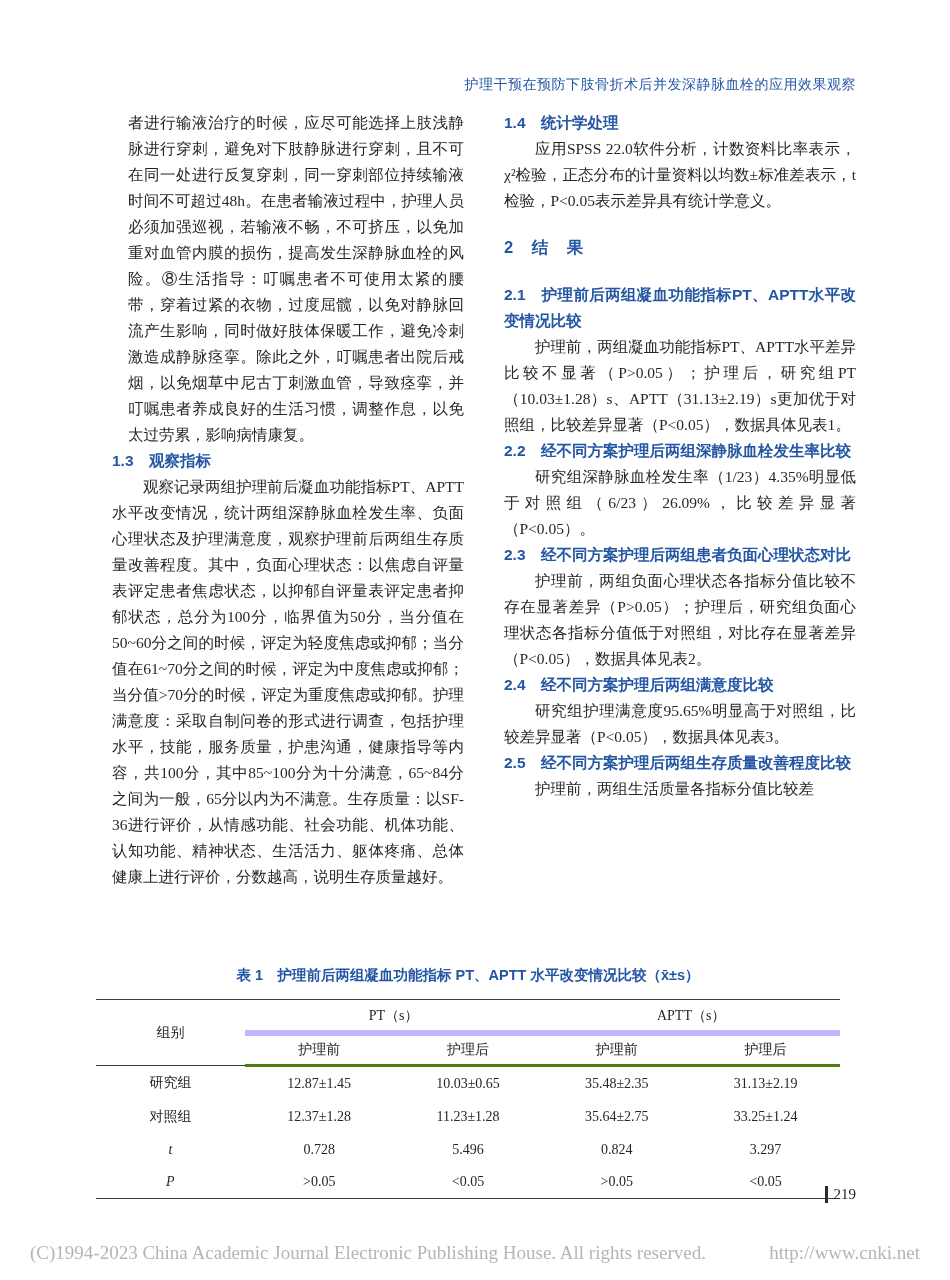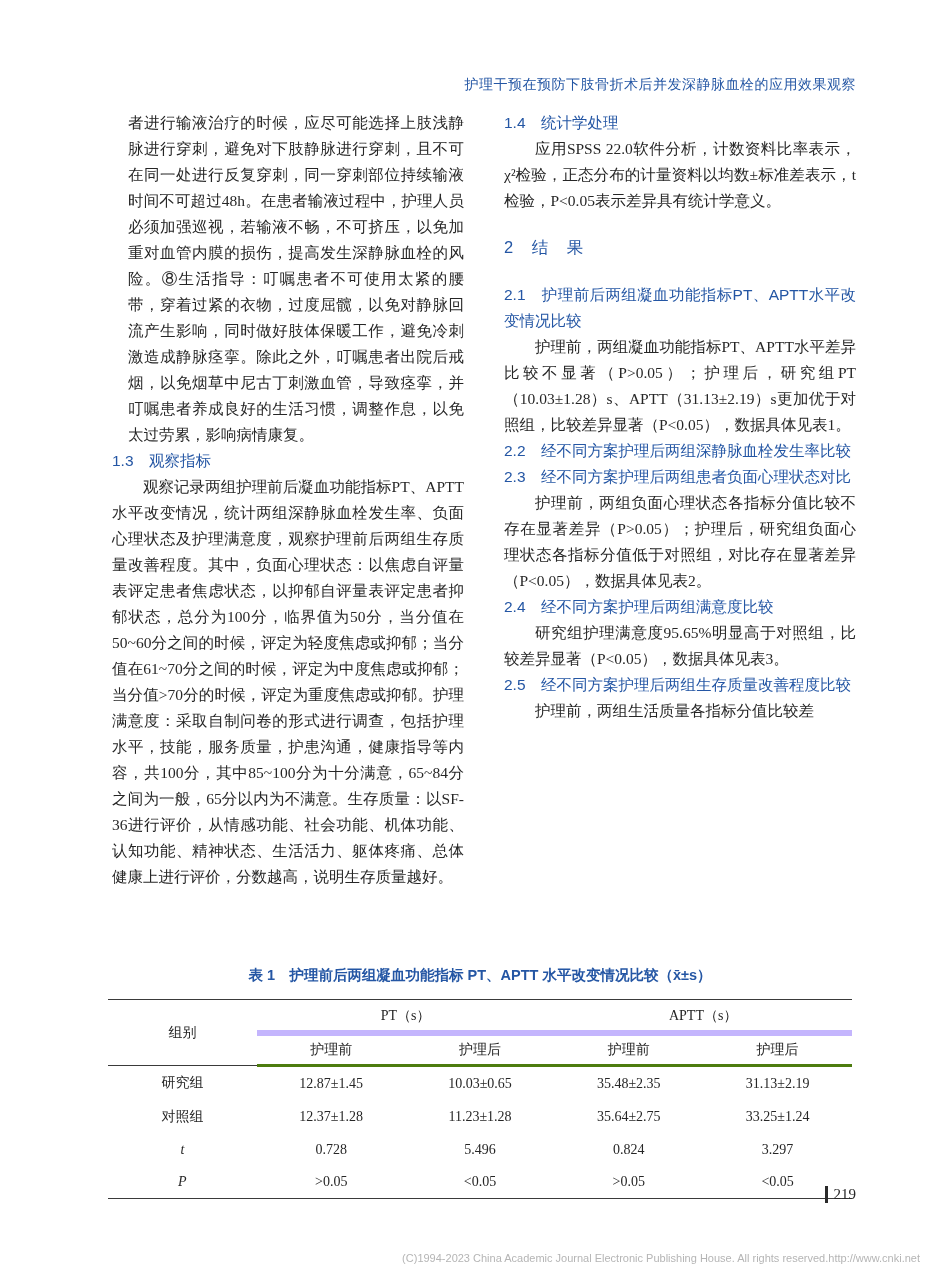--- a/index.html
+++ b/index.html
@@ -22,30 +22,30 @@
     display:flex; gap:40px;
   }
   .col { width:352px; }
   .col p {
     font-size:15.5px; line-height:26px;
     text-align:justify; text-justify:inter-character;
     text-indent:2em;
   }
   .col p.noindent { text-indent:0;margin-left:16px; }
   .sec-h {
-    font-size:15.5px; line-height:26px; font-weight:normal;
+    font-size:15.5px; line-height:26px; font-weight:bold;
     color:#2456A4;
     font-family:"Liberation Sans","DejaVu Sans",sans-serif;
     text-align:justify;
   }
   .sec-h.level1 {
     font-size:16.5px; margin:20px 0 22px 0; letter-spacing:1px;
   }
   .tablewrap {
-    position:absolute; top:966px; left:108px; width:744px;
+    position:absolute; top:966px; left:96px; width:744px;
   }
   .table-title {
     text-align:center; color:#2456A4; font-weight:bold;
     font-size:14.5px; margin-bottom:14px;
     font-family:"Liberation Sans","DejaVu Sans",sans-serif;
   }
   table {
     width:100%; border-collapse:collapse;
     font-size:14px; color:#262626;
     border-top:1.5px solid #3a3a3a;
@@ -57,23 +57,23 @@
   tr.subrow th { border-bottom:3px solid #4d7c0f; padding:5px 4px; width:20%; }
   tbody td { padding:8px 4px; }
   td.ital, .ital { font-style:italic; }
   .pageno {
     position:absolute; top:1186px; right:94px;
     font-size:15px; color:#262626;
     border-left:3px solid #2a2a2a; padding-left:6px; line-height:17px;
   }
   .footer {
     position:absolute; left:30px; bottom:16px; width:890px;
-    display:flex; justify-content:flex-end;
-    color:#b5b5b5; font-size:11px;
-    font-family:Liberation Sans, sans-serif;
+    display:flex; justify-content:space-between;
+    color:#b5b5b5; font-size:19px;
+    font-family:Liberation Serif, serif;
   }
 </style>
 </head>
 <body>
 
 <div class="running-head">护理干预在预防下肢骨折术后并发深静脉血栓的应用效果观察</div>
 
 <div class="columns">
 
   <div class="col">
@@ -85,20 +85,21 @@
   <div class="col">
     <h3 class="sec-h">1.4　统计学处理</h3>
     <p>应用SPSS 22.0软件分析，计数资料比率表示，χ²检验，正态分布的计量资料以均数±标准差表示，t检验，P&lt;0.05表示差异具有统计学意义。</p>
 
     <h3 class="sec-h level1">2　结　果</h3>
 
     <h3 class="sec-h">2.1　护理前后两组凝血功能指标PT、APTT水平改变情况比较</h3>
     <p>护理前，两组凝血功能指标PT、APTT水平差异比较不显著（P&gt;0.05）；护理后，研究组PT（10.03±1.28）s、APTT（31.13±2.19）s更加优于对照组，比较差异显著（P&lt;0.05），数据具体见表1。</p>
 
     <h3 class="sec-h">2.2　经不同方案护理后两组深静脉血栓发生率比较</h3>
+    <p>研究组深静脉血栓发生率（1/23）4.35%明显低于对照组（6/23）26.09%，比较差异显著（P&lt;0.05）。</p>
 
     <h3 class="sec-h">2.3　经不同方案护理后两组患者负面心理状态对比</h3>
     <p>护理前，两组负面心理状态各指标分值比较不存在显著差异（P&gt;0.05）；护理后，研究组负面心理状态各指标分值低于对照组，对比存在显著差异（P&lt;0.05），数据具体见表2。</p>
 
     <h3 class="sec-h">2.4　经不同方案护理后两组满意度比较</h3>
     <p>研究组护理满意度95.65%明显高于对照组，比较差异显著（P&lt;0.05），数据具体见表3。</p>
 
     <h3 class="sec-h">2.5　经不同方案护理后两组生存质量改善程度比较</h3>
     <p>护理前，两组生活质量各指标分值比较差</p>
   </div>

